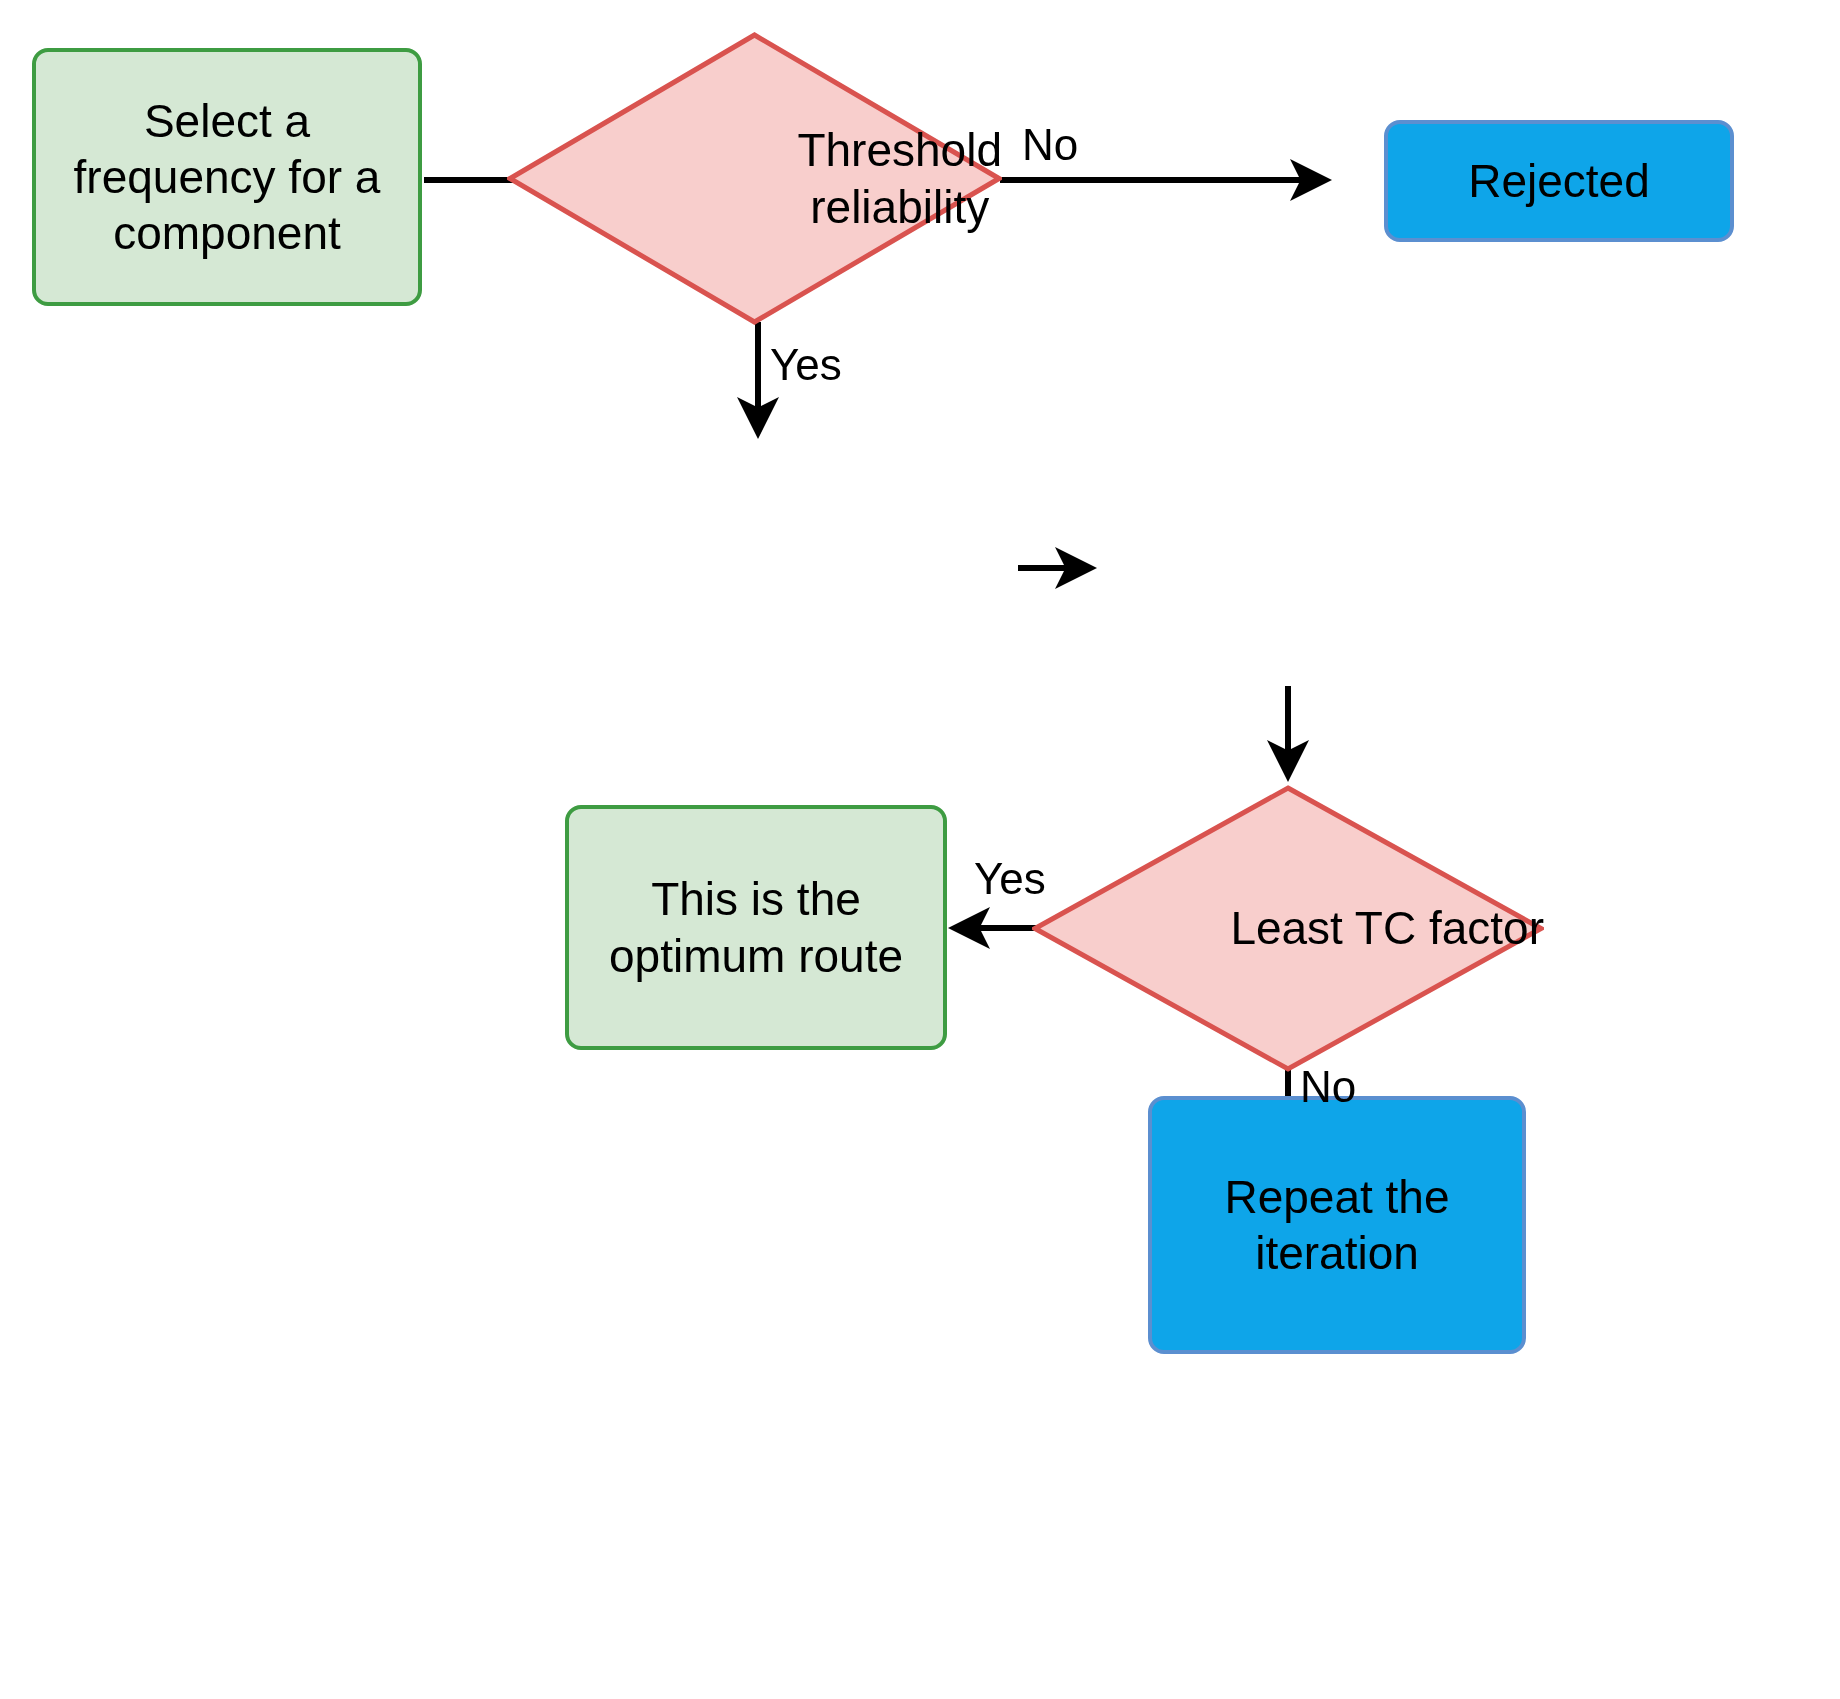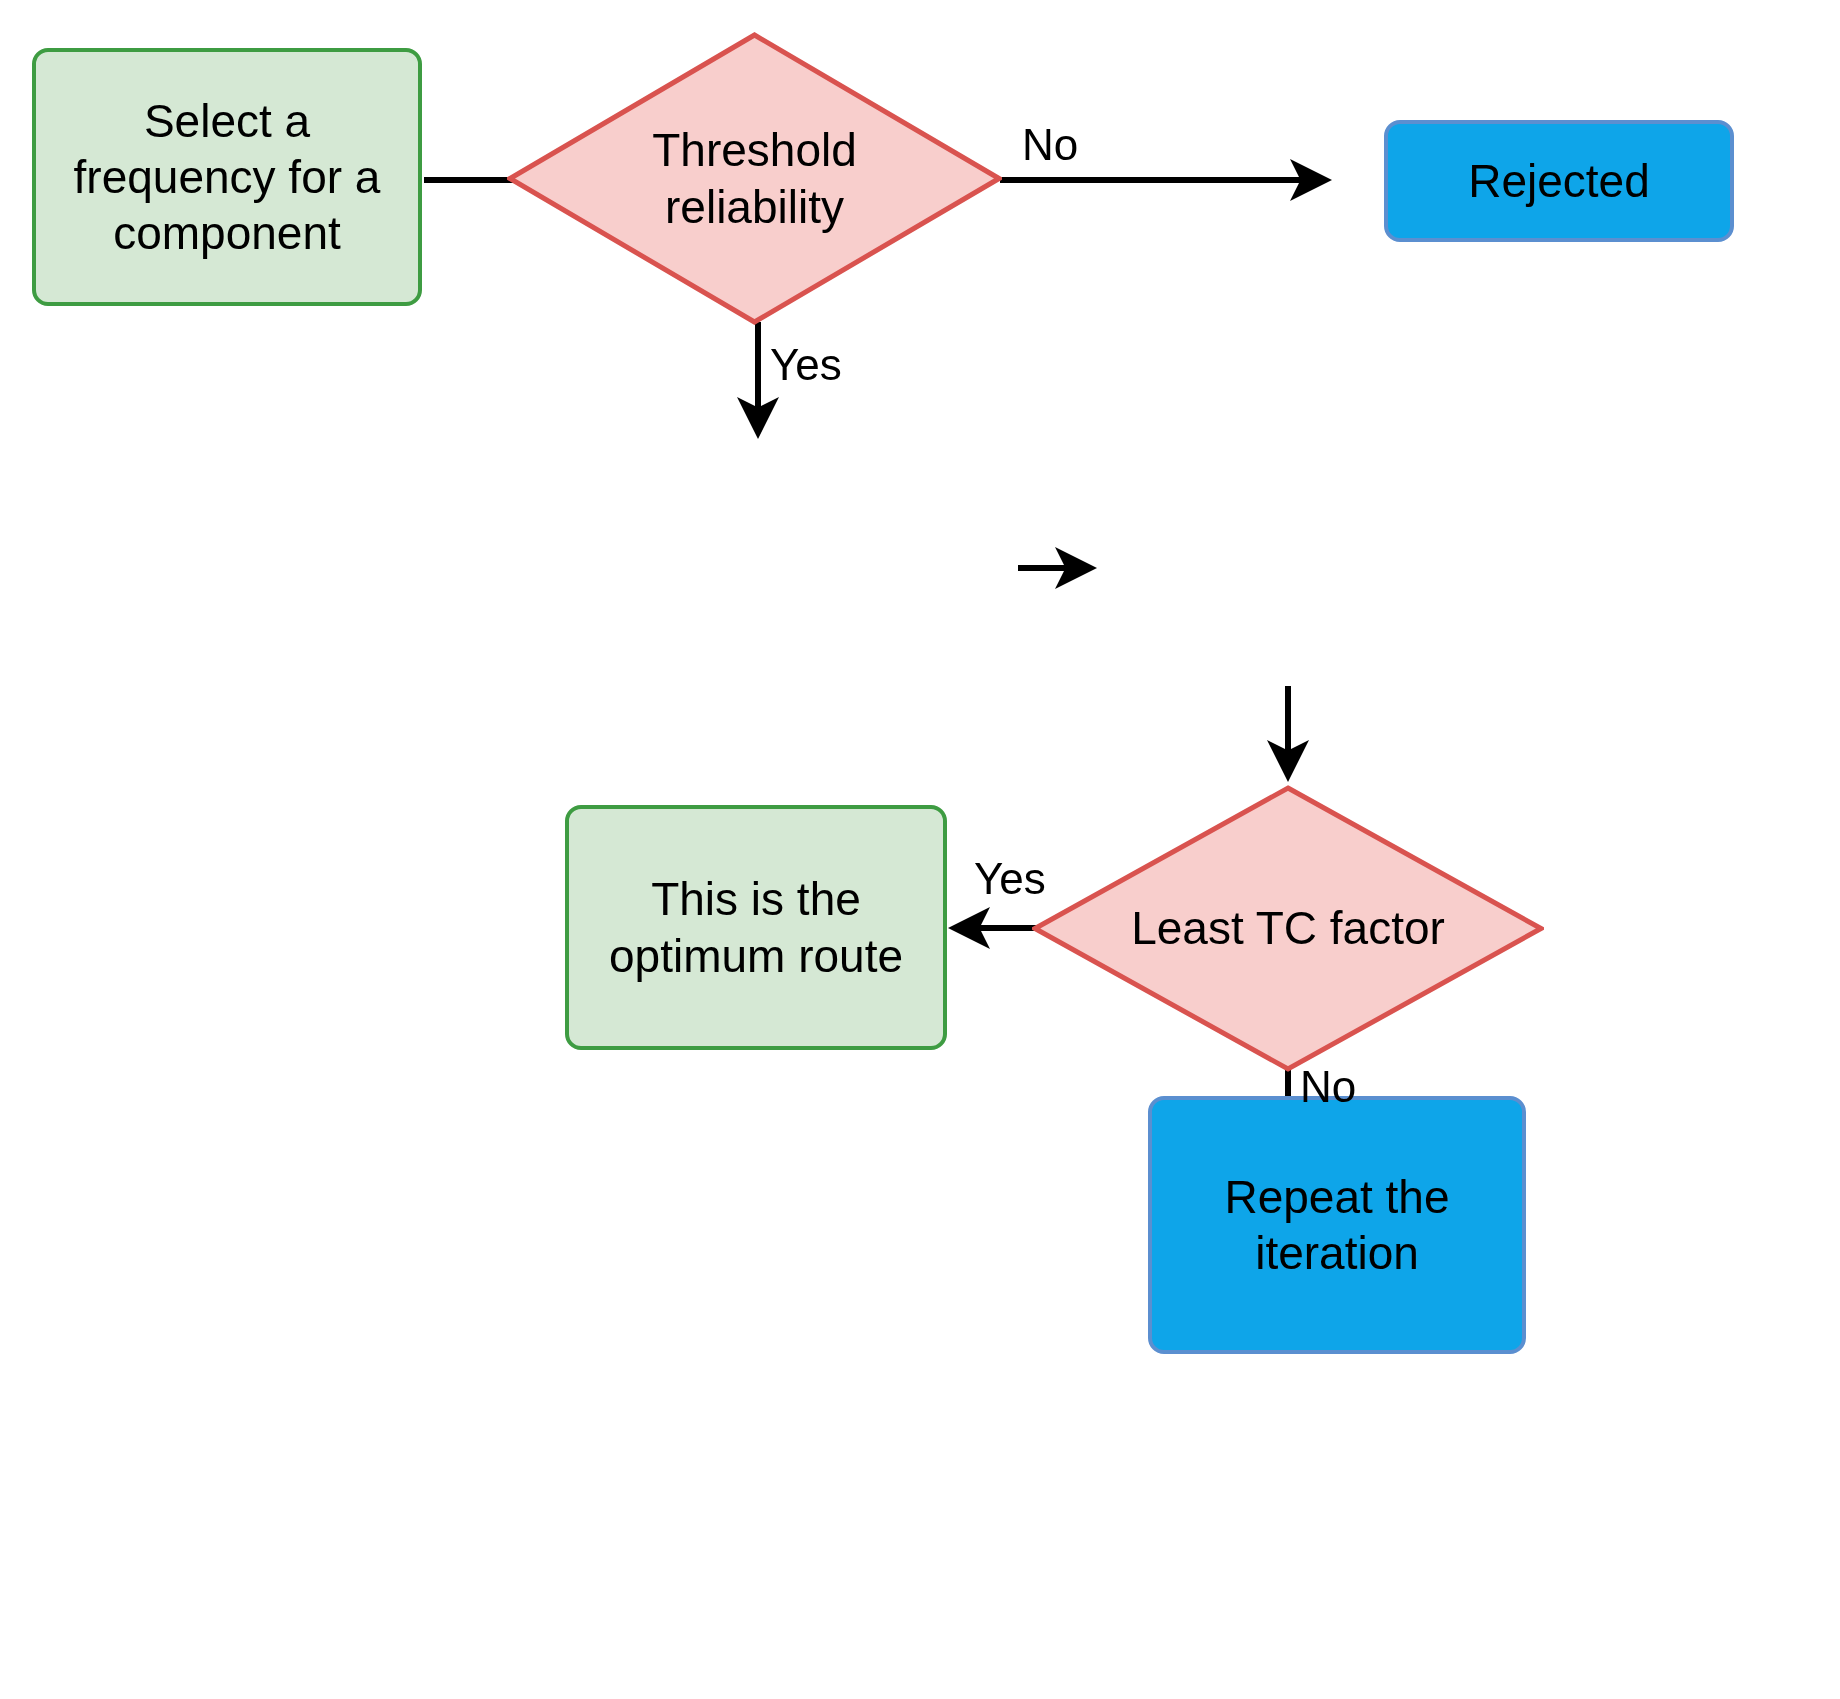--- a/index.html
+++ b/index.html
@@ -57,21 +57,21 @@
     top: 0;
   }
   .diamond-label {
     position: absolute;
     left: 0;
     top: 0;
     width: 100%;
     height: 100%;
     display: flex;
     align-items: center;
-    justify-content: center;
+    justify-content: flex-end;
     text-align: center;
     color: #000000;
     line-height: 1.22;
     white-space: pre-line;
     pointer-events: none;
   }
   .edge-label {
     position: absolute;
     color: #000000;
     background: transparent;

